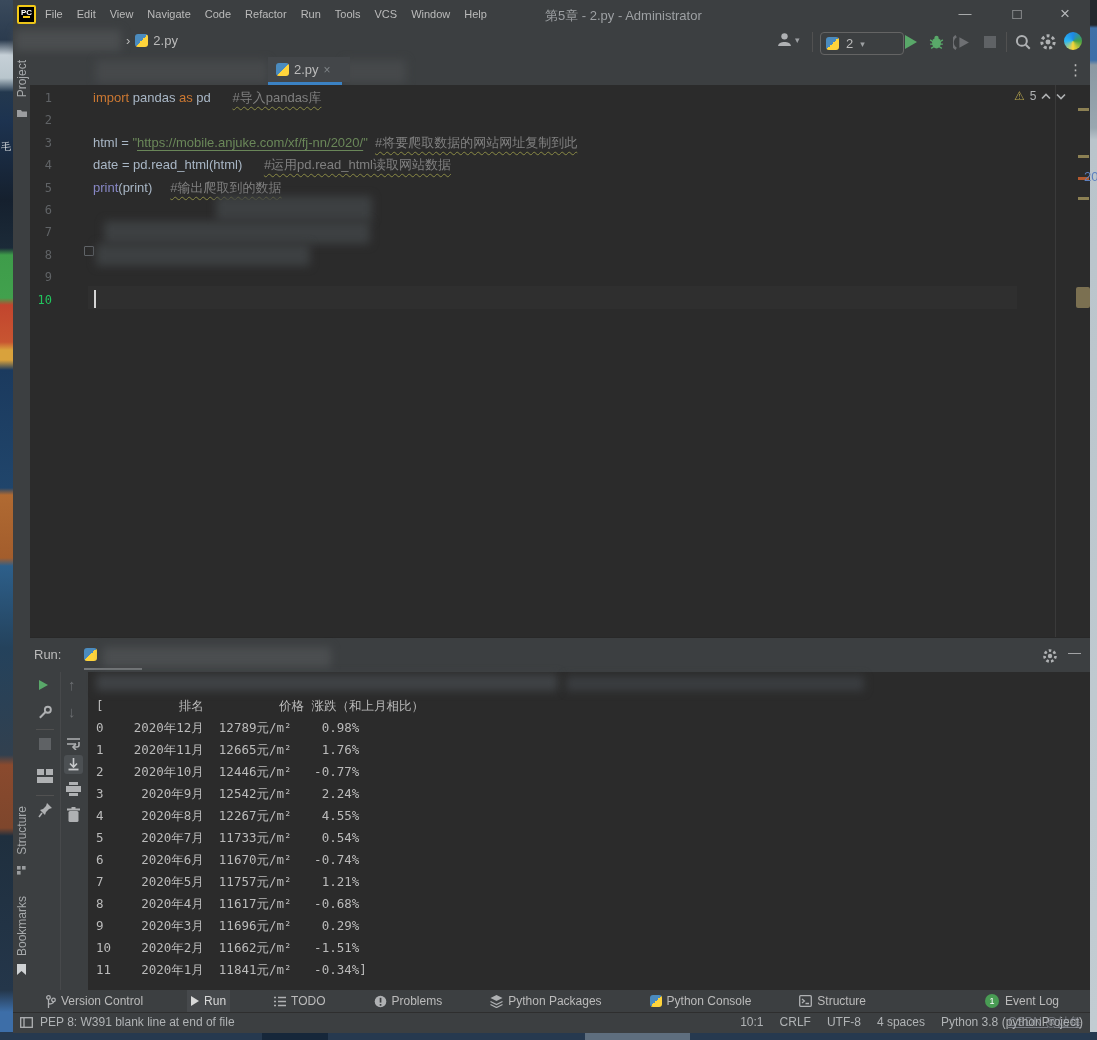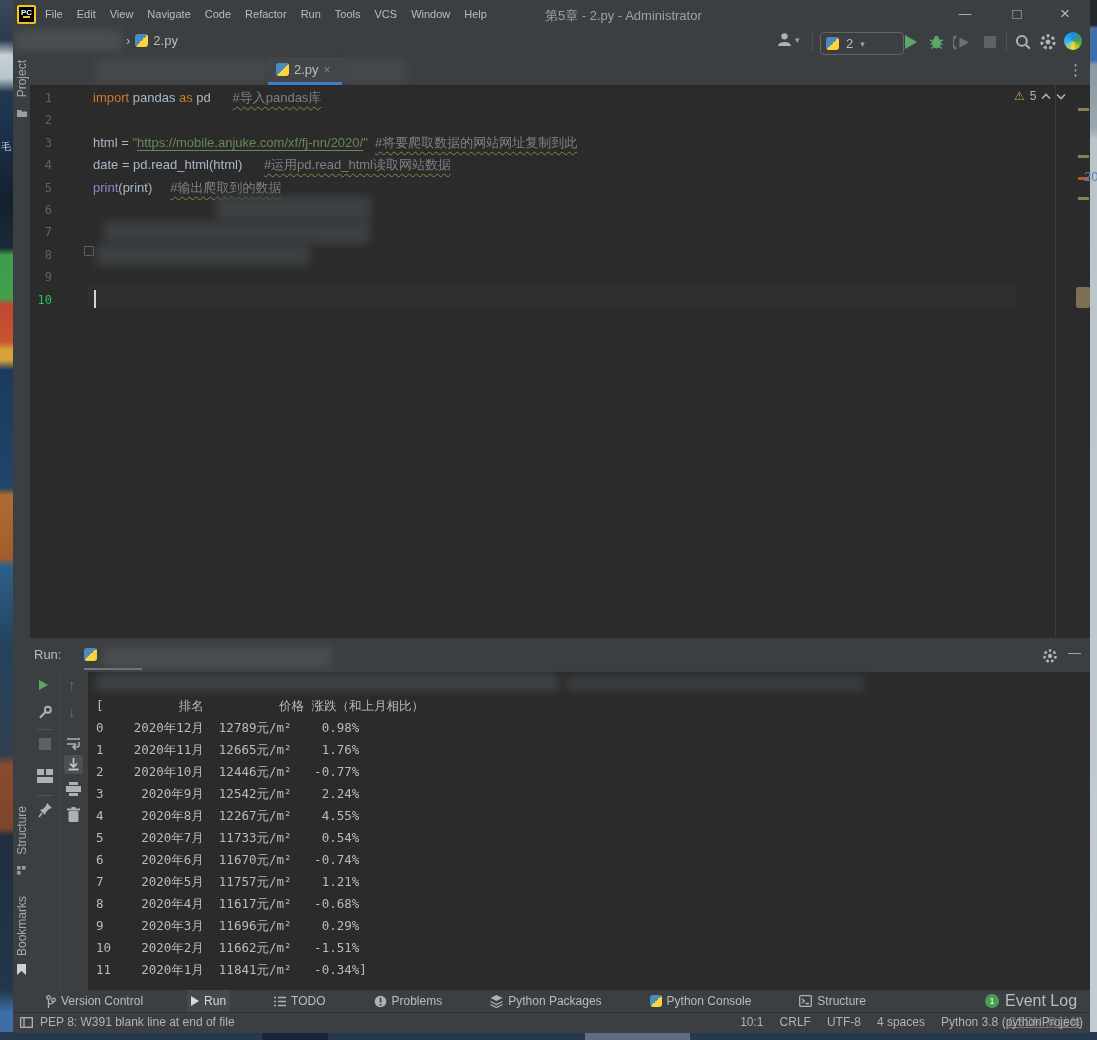--- a/index.html
+++ b/index.html
@@ -324,21 +324,21 @@
     <div class="bbar-item">
       <svg width="13" height="12" viewBox="0 0 13 12">
         <rect x="0.7" y="0.7" width="11.6" height="10.6" rx="1" stroke="#afb1b3" stroke-width="1.3" fill="none"></rect>
         <path d="M3 4l2.4 2L3 8M6.5 8.5h3.5" stroke="#afb1b3" stroke-width="1.3" fill="none"></path>
       </svg>
       <span>Structure</span>
     </div>
   </div>
   <div class="abs flexrow" style="left:985px;top:990px;height:22px;gap:6px;">
     <span style="width:14px;height:14px;border-radius:50%;background:#499C54;color:#fff;font-size:9px;display:flex;align-items:center;justify-content:center;">1</span>
-    <span style="color:#bbbbbb;font-size:16px;">Event Log</span>
+    <span style="color:#bbbbbb;font-size:12px;">Event Log</span>
   </div>
 
   <div class="abs panel" style="left:13px;top:1012px;width:1077px;height:20px;border-top:1px solid #2e2e2e;"></div>
   <svg class="abs" style="left:20px;top:1017px;" width="13" height="11" viewBox="0 0 13 11">
     <rect x="0.7" y="0.7" width="11.6" height="9.6" stroke="#afb1b3" stroke-width="1.3" fill="none"></rect>
     <path d="M4 0.7v9.6" stroke="#afb1b3" stroke-width="1.3"></path>
   </svg>
   <div class="abs status-item" style="left:40px;top:1015px;">PEP 8: W391 blank line at end of file</div>
   <div class="abs flexrow" style="right:14px;top:1012px;height:20px;gap:16px;">
     <span class="status-item">10:1</span>

